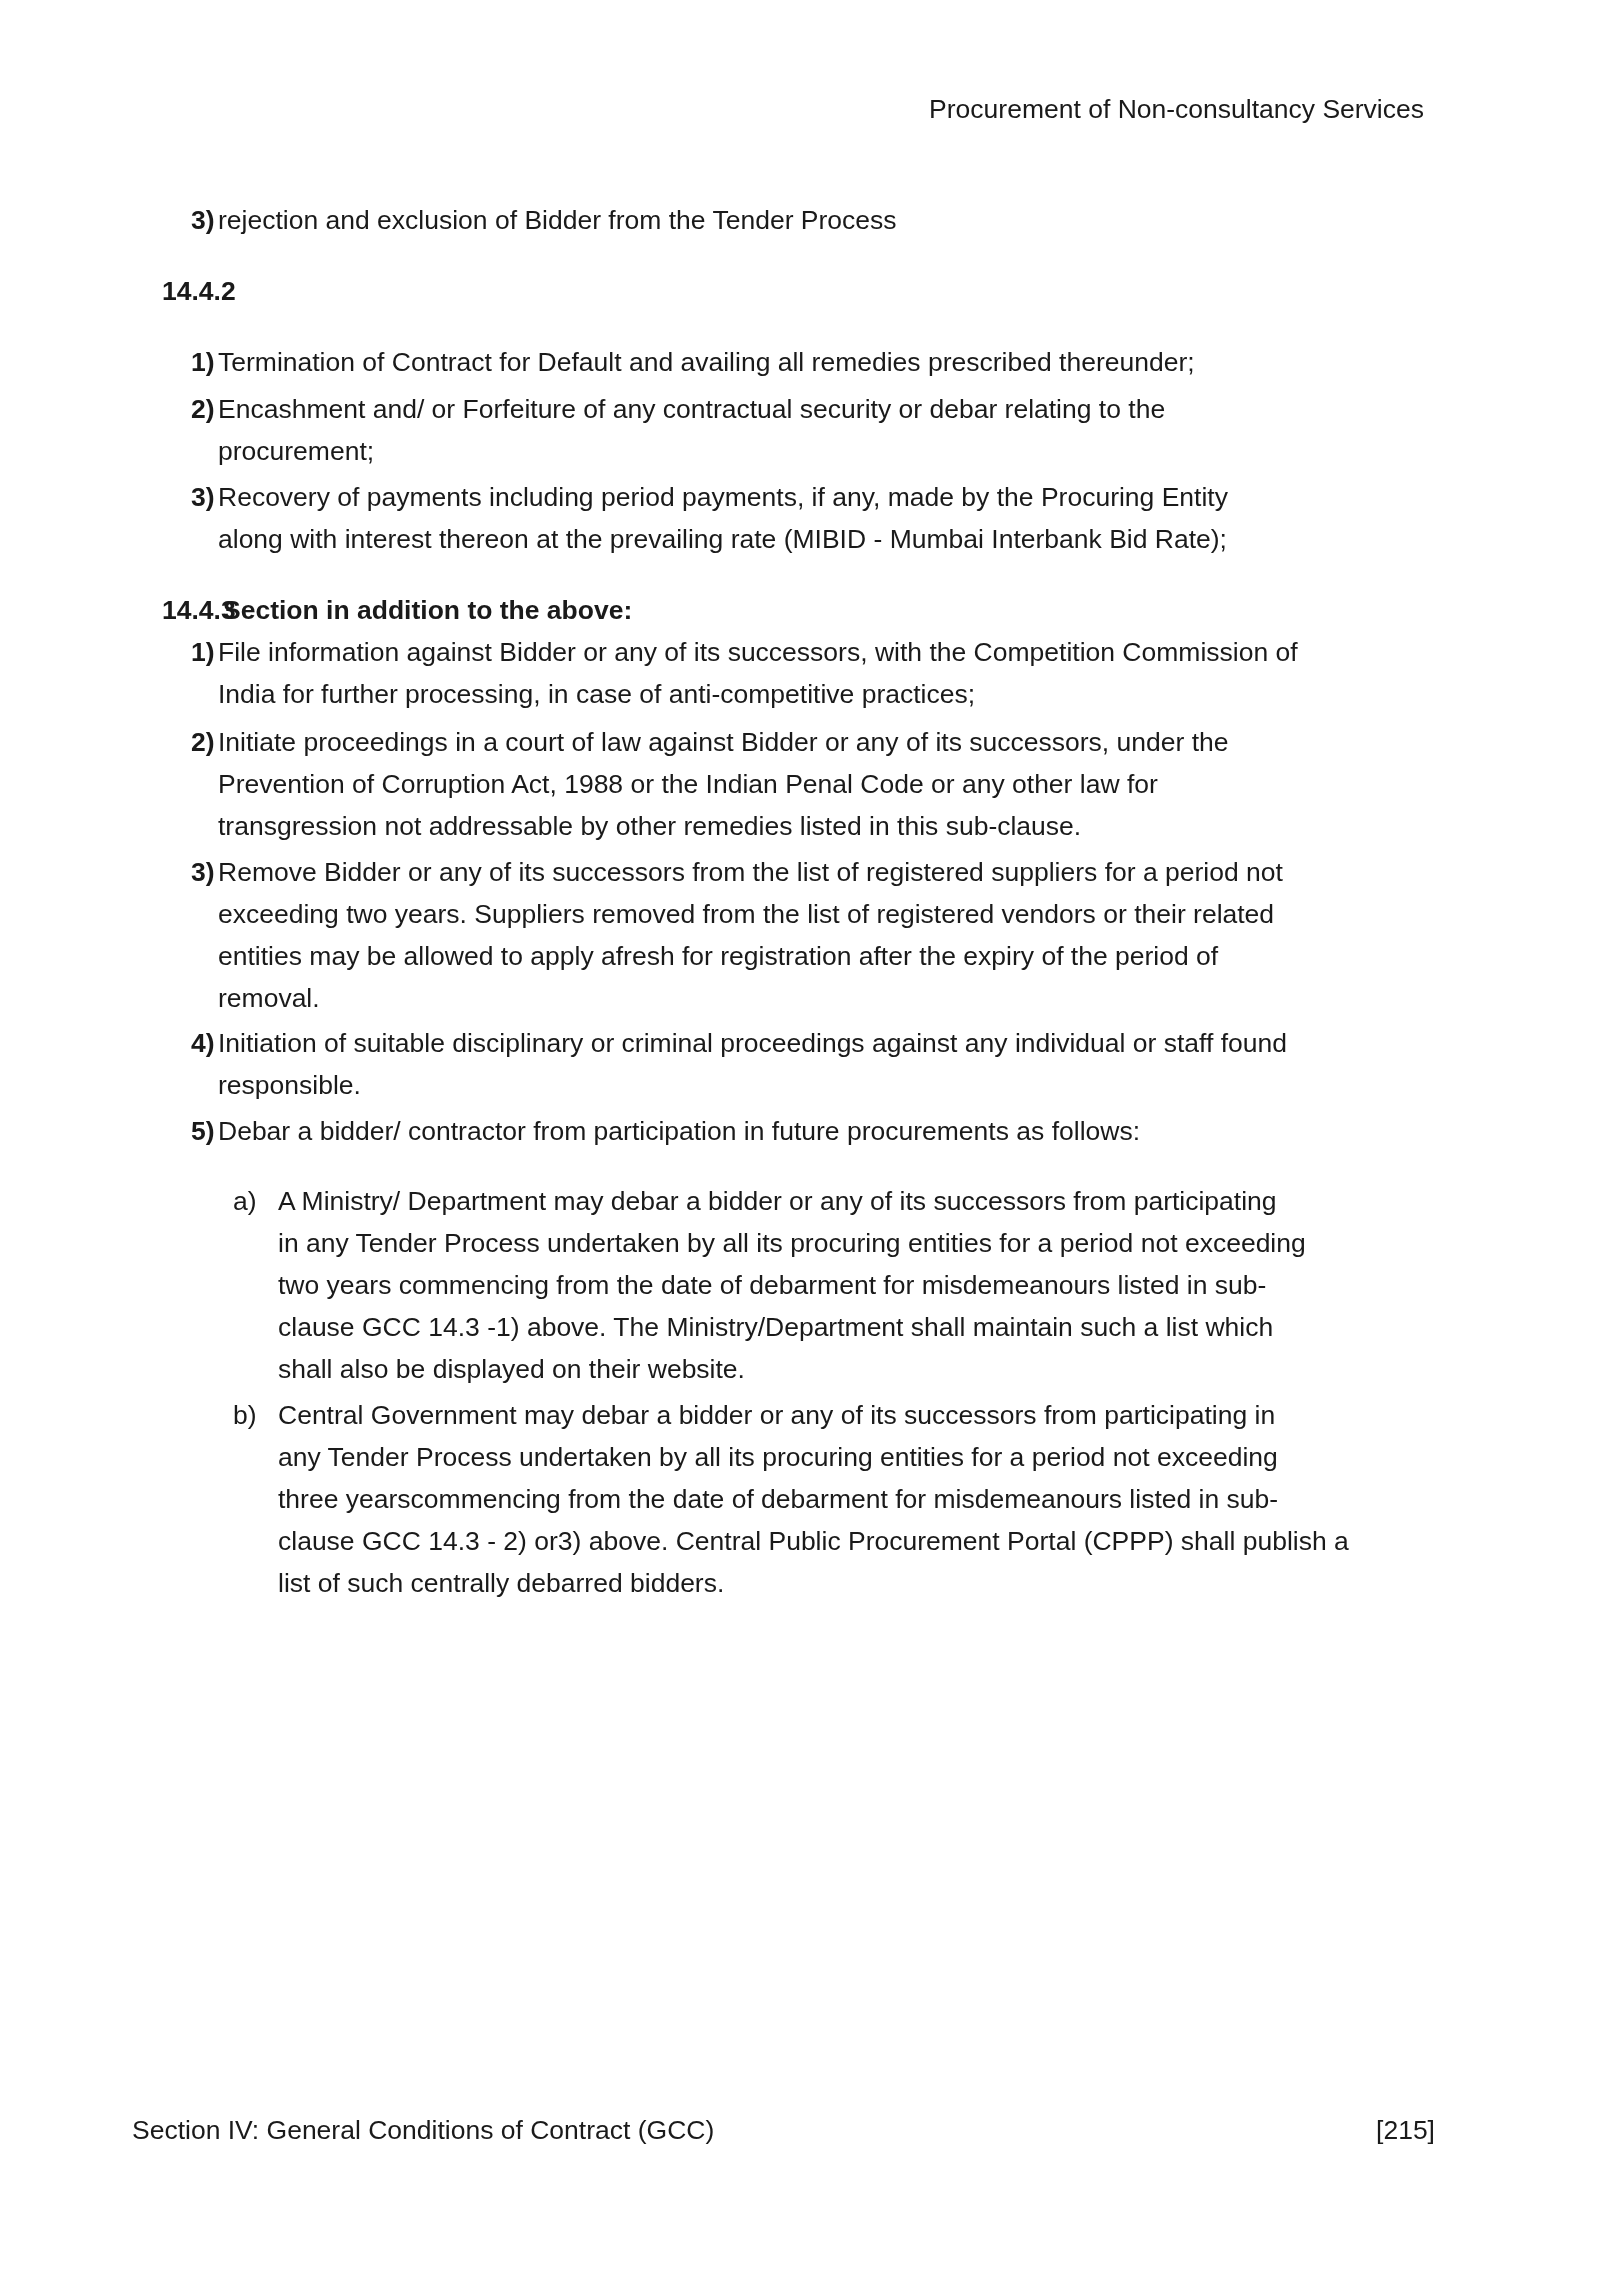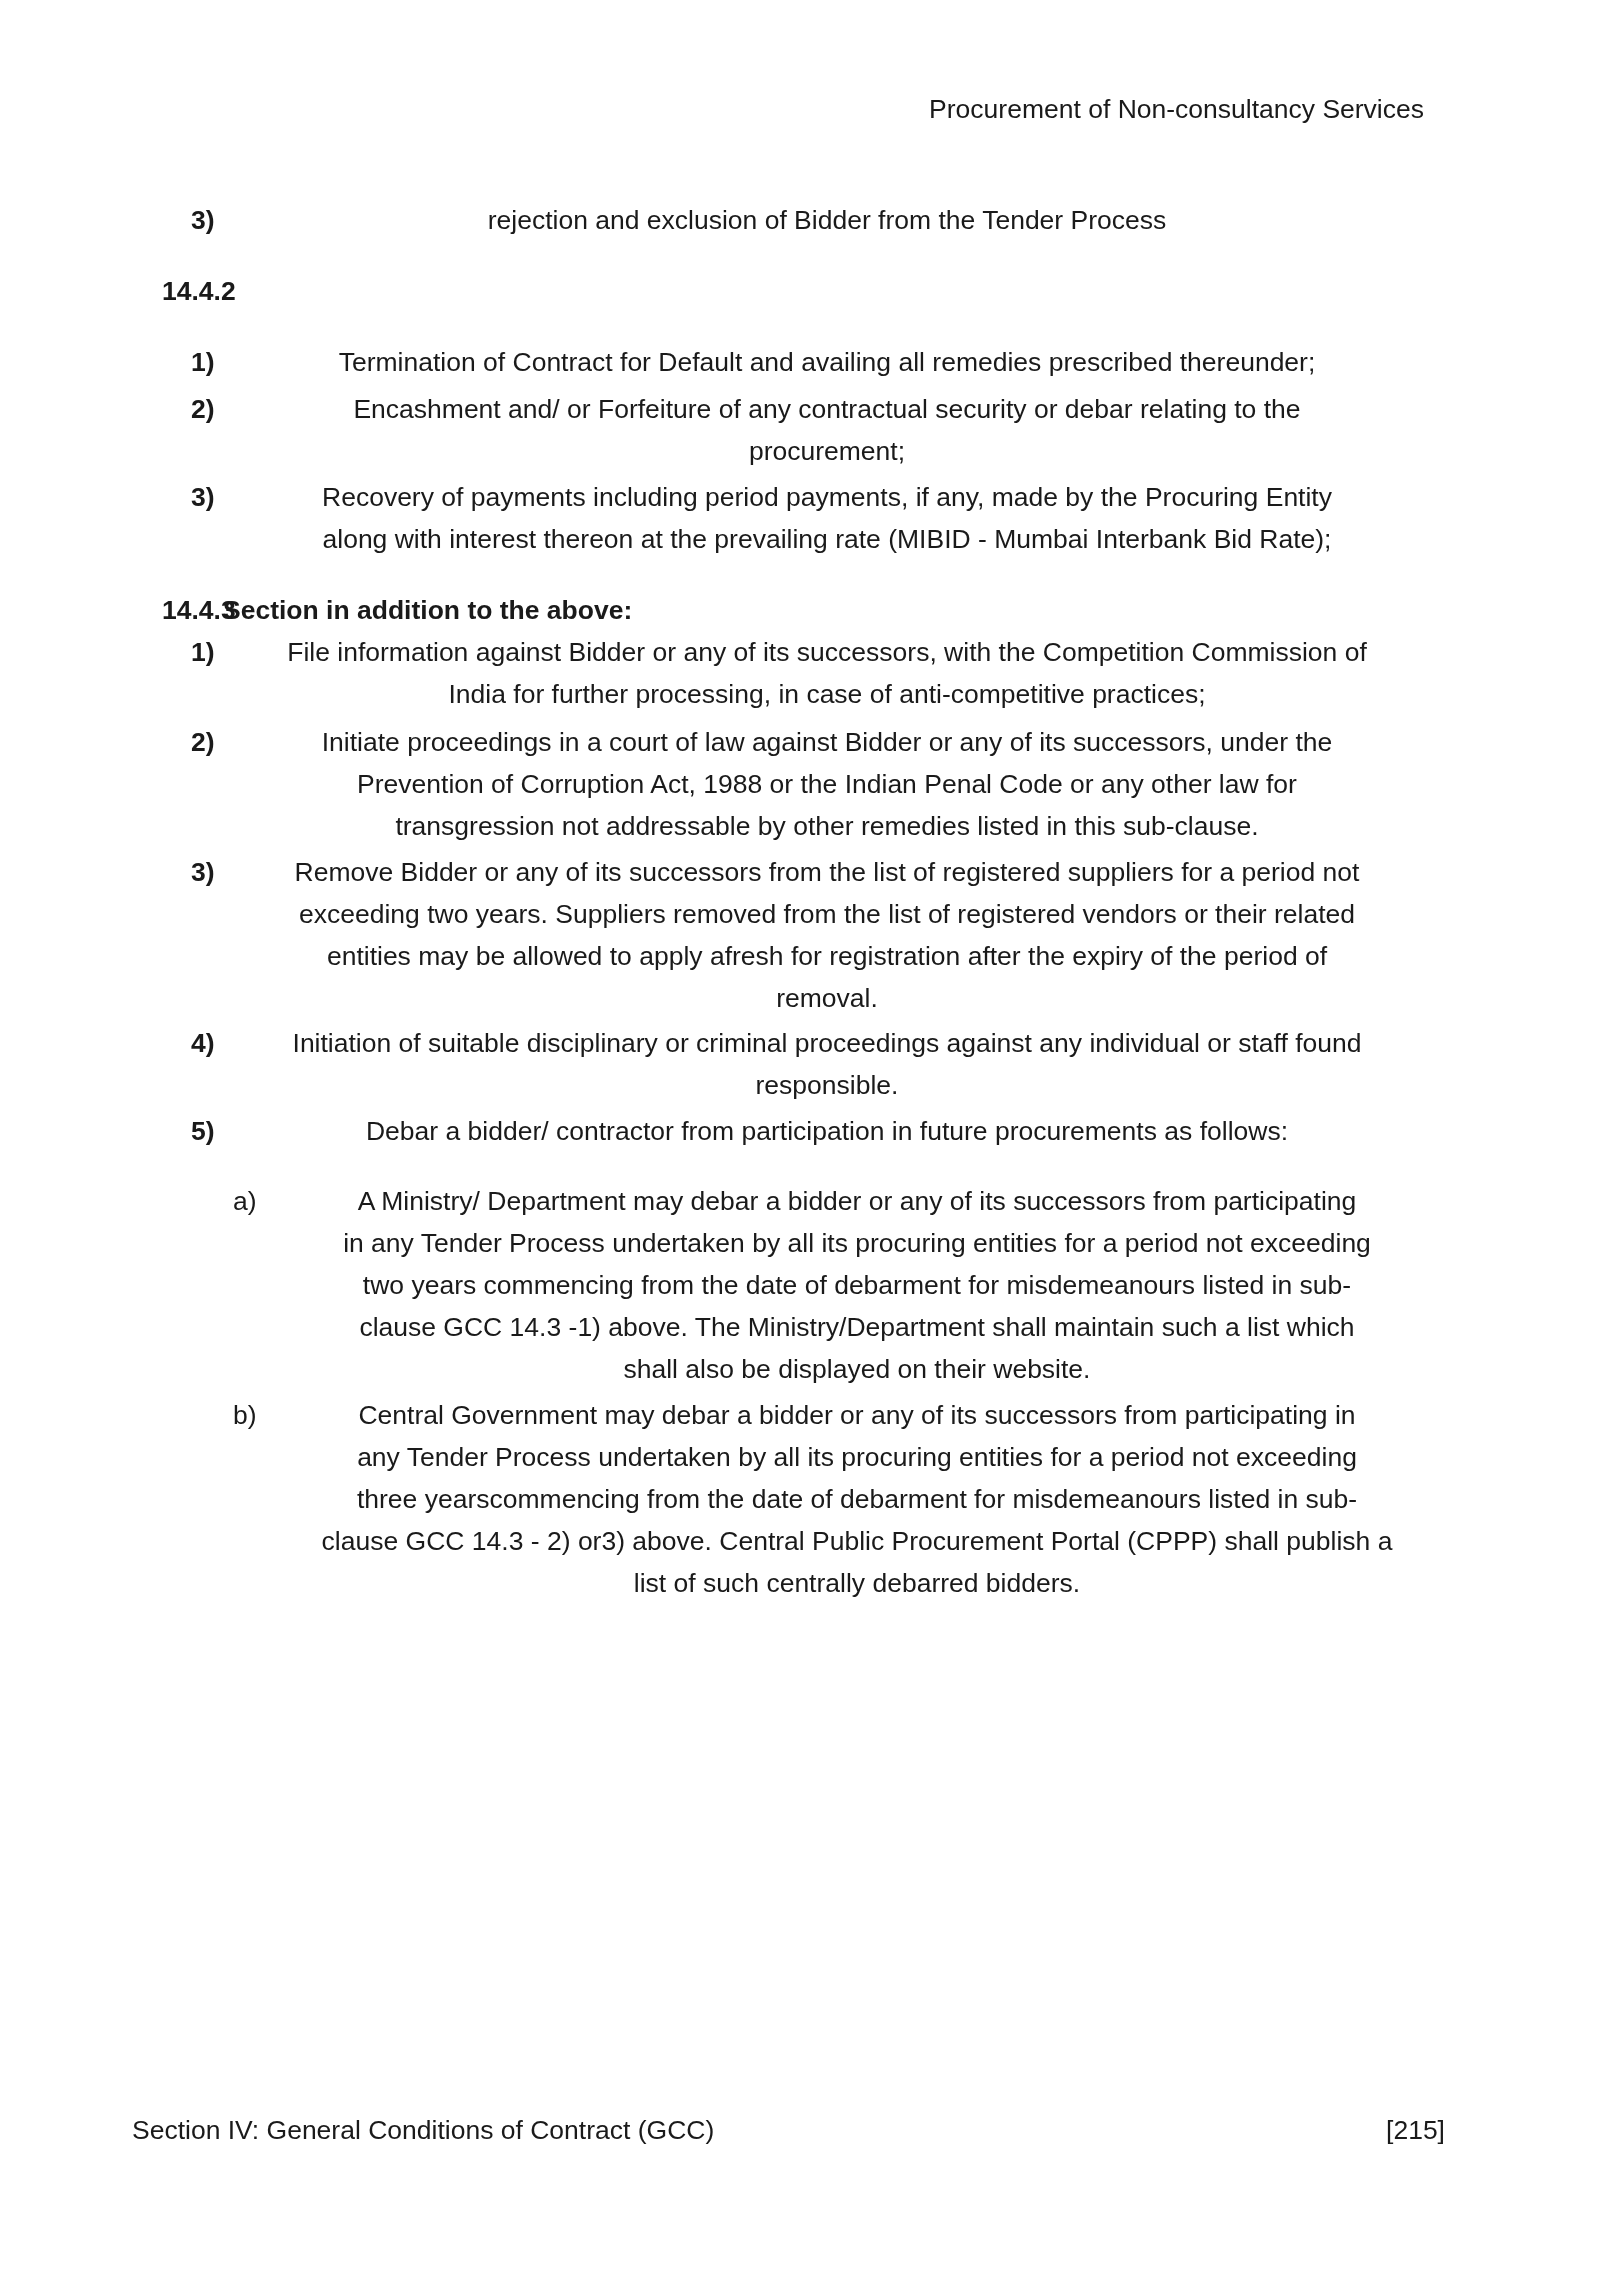--- a/index.html
+++ b/index.html
@@ -28,37 +28,37 @@
     display: flex;
     font-weight: 700;
   }
   .heading .hnum { width: 61px; flex: 0 0 61px; }
   .li { display: flex; }
   .li .num {
     flex: 0 0 56px; width: 56px;
     box-sizing: border-box; padding-left: 29px;
     font-weight: 700;
   }
-  .li .body { flex: 1 1 auto; text-align: center; }
+  .li .body { flex: 1 1 auto; }
   .li.sub .spacer { flex: 0 0 71px; width: 71px; }
   .li.sub .num {
     flex: 0 0 45px; width: 45px;
     padding-left: 0;
     font-weight: 400;
   }
   .para { margin-left: 29px; }
   .mt30 { margin-top: 29px; }
   .mt28 { margin-top: 27.4px; }
   .mt26 { margin-top: 25.5px; }
   .mt6  { margin-top: 5.9px; }
   .mt5  { margin-top: 4.9px; }
   .mt4  { margin-top: 3.9px; }
   .footer {
     position: absolute;
-    left: 132px; right: 176px; top: 2109px;
+    left: 132px; right: 186px; top: 2109px;
     display: flex;
     justify-content: space-between;
     font-size: 26.5px; line-height: 42px;
   }
 </style>
 </head>
 <body>
 
 <div class="running-header">
   <span class="txt">Procurement of Non-consultancy Services</span>

